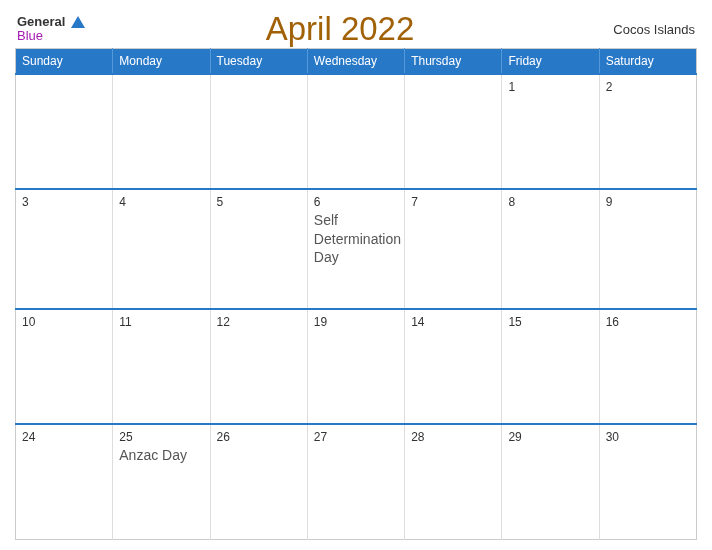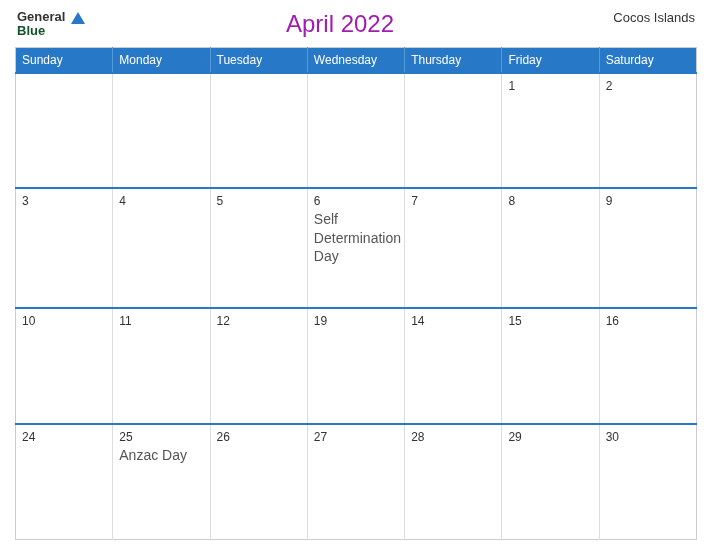--- a/index.html
+++ b/index.html
@@ -17,54 +17,55 @@
       width: 712px;
       height: 550px;
       padding: 10px 15px 10px 15px;
       display: flex;
       flex-direction: column;
     }
 
     
     .header {
       display: flex;
+      align-items: center;
       justify-content: space-between;
-      margin-bottom: 8px;
+      margin-bottom: 0;
       padding: 0 2px;
     }
 
     .logo {
       display: flex;
       flex-direction: column;
       line-height: 1.1;
     }
     .logo-general {
       font-size: 13px;
       font-weight: bold;
       color: #333;
     }
     .logo-blue {
       font-size: 13px;
-      font-weight: bold;
-      color: #14532d;
+      font-weight: normal;
+      color: #a21caf;
     }
     .logo-triangle {
       display: inline-block;
       width: 0;
       height: 0;
       border-left: 7px solid transparent;
       border-right: 7px solid transparent;
       border-bottom: 12px solid #2878c8;
       margin-left: 2px;
       vertical-align: middle;
     }
 
     .calendar-title {
-      font-size: 24px;
-      color: #a21caf;
+      font-size: 33px;
+      color: #a16207;
       font-weight: normal;
       text-align: center;
       flex: 1;
     }
 
     .region {
       font-size: 13px;
       color: #333;
       text-align: right;
       min-width: 100px;

